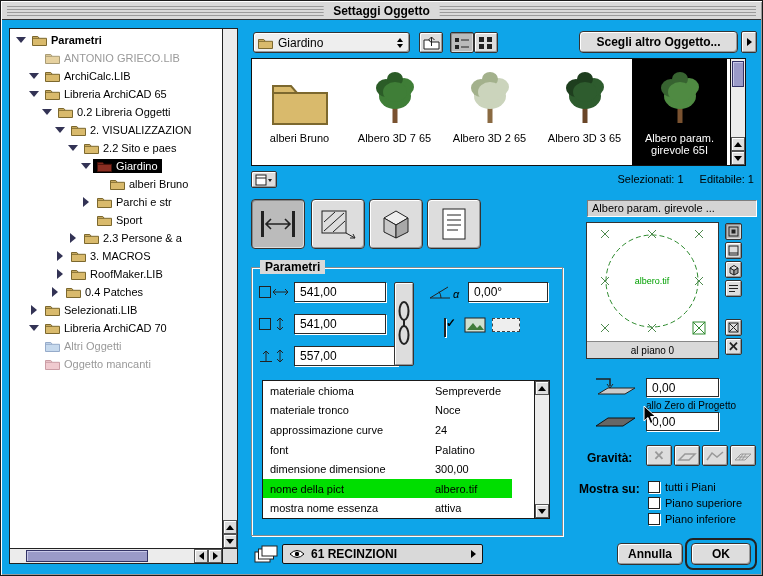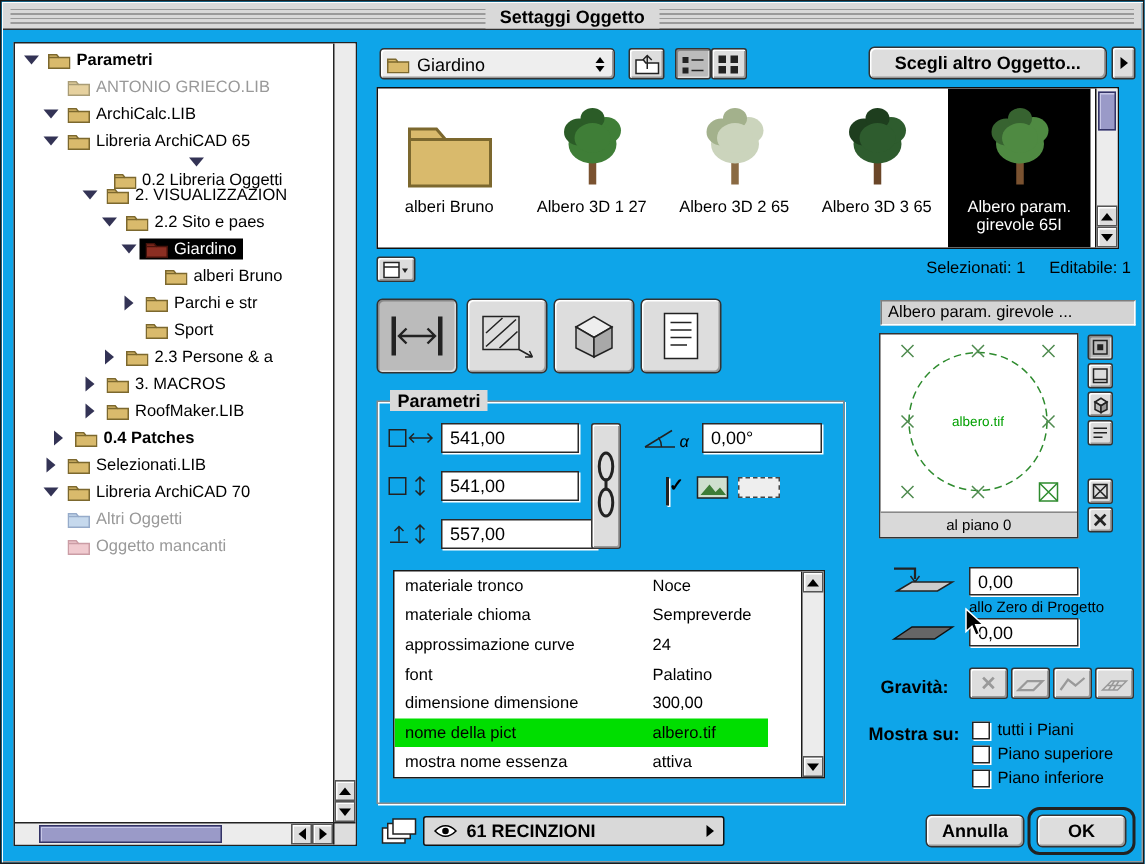--- a/index.html
+++ b/index.html
@@ -162,21 +162,21 @@
         <div class="trow" style="padding-left: 19px;">
           <span class="tri open"></span>
           <span class="tlab">
             <svg width="15" height="12" viewBox="0 0 15 12">
               <path d="M0.5 11.5 V2.5 H5.8 L7.3 4.3 H14.5 V11.5 Z" fill="#D9BA6C" stroke="#7c682e"></path>
               <line x1="0.5" y1="4.3" x2="7.3" y2="4.3" stroke="#7c682e"></line>
             </svg>
             <span>Libreria ArchiCAD 65</span>
           </span>
         </div>
-        <div class="trow" style="padding-left: 32px; flex-direction: column;">
+        <div class="trow" style="padding-left: 32px;">
           <span class="tri open"></span>
           <span class="tlab">
             <svg width="15" height="12" viewBox="0 0 15 12">
               <path d="M0.5 11.5 V2.5 H5.8 L7.3 4.3 H14.5 V11.5 Z" fill="#D9BA6C" stroke="#7c682e"></path>
               <line x1="0.5" y1="4.3" x2="7.3" y2="4.3" stroke="#7c682e"></line>
             </svg>
             <span>0.2 Libreria Oggetti</span>
           </span>
         </div>
         <div class="trow" style="padding-left: 45px;">
@@ -262,21 +262,21 @@
         <div class="trow" style="padding-left: 45px;">
           <span class="tri closed"></span>
           <span class="tlab">
             <svg width="15" height="12" viewBox="0 0 15 12">
               <path d="M0.5 11.5 V2.5 H5.8 L7.3 4.3 H14.5 V11.5 Z" fill="#D9BA6C" stroke="#7c682e"></path>
               <line x1="0.5" y1="4.3" x2="7.3" y2="4.3" stroke="#7c682e"></line>
             </svg>
             <span>RoofMaker.LIB</span>
           </span>
         </div>
-        <div class="trow" style="padding-left: 24px; font-weight: bold;">
+        <div class="trow" style="padding-left: 40px;">
           <span class="tri closed"></span>
           <span class="tlab">
             <svg width="15" height="12" viewBox="0 0 15 12">
               <path d="M0.5 11.5 V2.5 H5.8 L7.3 4.3 H14.5 V11.5 Z" fill="#D9BA6C" stroke="#7c682e"></path>
               <line x1="0.5" y1="4.3" x2="7.3" y2="4.3" stroke="#7c682e"></line>
             </svg>
             <span>0.4 Patches</span>
           </span>
         </div>
         <div class="trow" style="padding-left: 19px;">
@@ -394,21 +394,21 @@
           <div class="bthumb">
             <svg width="60" height="60" viewBox="0 0 60 60">
               <rect x="27.5" y="38" width="5" height="18" fill="#7A5230"></rect>
               <ellipse cx="30" cy="29" rx="16" ry="13" fill="#3F7E37"></ellipse>
               <ellipse cx="21" cy="21" rx="10" ry="9" fill="#2B5C27"></ellipse>
               <ellipse cx="39" cy="20" rx="10" ry="9" fill="#3F7E37"></ellipse>
               <ellipse cx="30" cy="12" rx="8" ry="7" fill="#2B5C27"></ellipse>
               <ellipse cx="30" cy="25" rx="12" ry="10" fill="#3F7E37"></ellipse>
             </svg>
           </div>
-          <div class="blabel">Albero 3D 1 27</div>
+          <div class="blabel">Albero 3D 7 65</div>
         </div>
         <div class="bitem">
           <div class="bthumb">
             <svg width="60" height="60" viewBox="0 0 60 60">
               <rect x="27.5" y="38" width="5" height="18" fill="#8A6A42"></rect>
               <ellipse cx="30" cy="29" rx="16" ry="13" fill="#CBD4BC"></ellipse>
               <ellipse cx="21" cy="21" rx="10" ry="9" fill="#A3B18C"></ellipse>
               <ellipse cx="39" cy="20" rx="10" ry="9" fill="#CBD4BC"></ellipse>
               <ellipse cx="30" cy="12" rx="8" ry="7" fill="#A3B18C"></ellipse>
               <ellipse cx="30" cy="25" rx="12" ry="10" fill="#CBD4BC"></ellipse>
@@ -544,26 +544,26 @@
       <svg width="22" height="16" viewBox="0 0 22 16">
           <rect x="1" y="1" width="20" height="14" fill="#CFE0CF" stroke="#222"></rect>
           <path d="M3 13 L9 6 L13 11 L16 8 L20 13 Z" fill="#3E7D38"></path>
         </svg>
     </div>
     <div class="dashedbox" style="left:240px;top:50px;width:28px;height:14px"></div>
 
     <div class="ptable" style="left:10px;top:112px;width:288px;height:139px">
       <div class="ptable-rows" id="param-table">
           <div class="prow">
+            <span class="pname">materiale chioma</span>
+            <span class="pval">Sempreverde</span>
+          </div>
+          <div class="prow">
             <span class="pname">materiale tronco</span>
             <span class="pval">Noce</span>
-          </div>
-          <div class="prow">
-            <span class="pname">materiale chioma</span>
-            <span class="pval">Sempreverde</span>
           </div>
           <div class="prow">
             <span class="pname">approssimazione curve</span>
             <span class="pval">24</span>
           </div>
           <div class="prow">
             <span class="pname">font</span>
             <span class="pval">Palatino</span>
           </div>
           <div class="prow">

